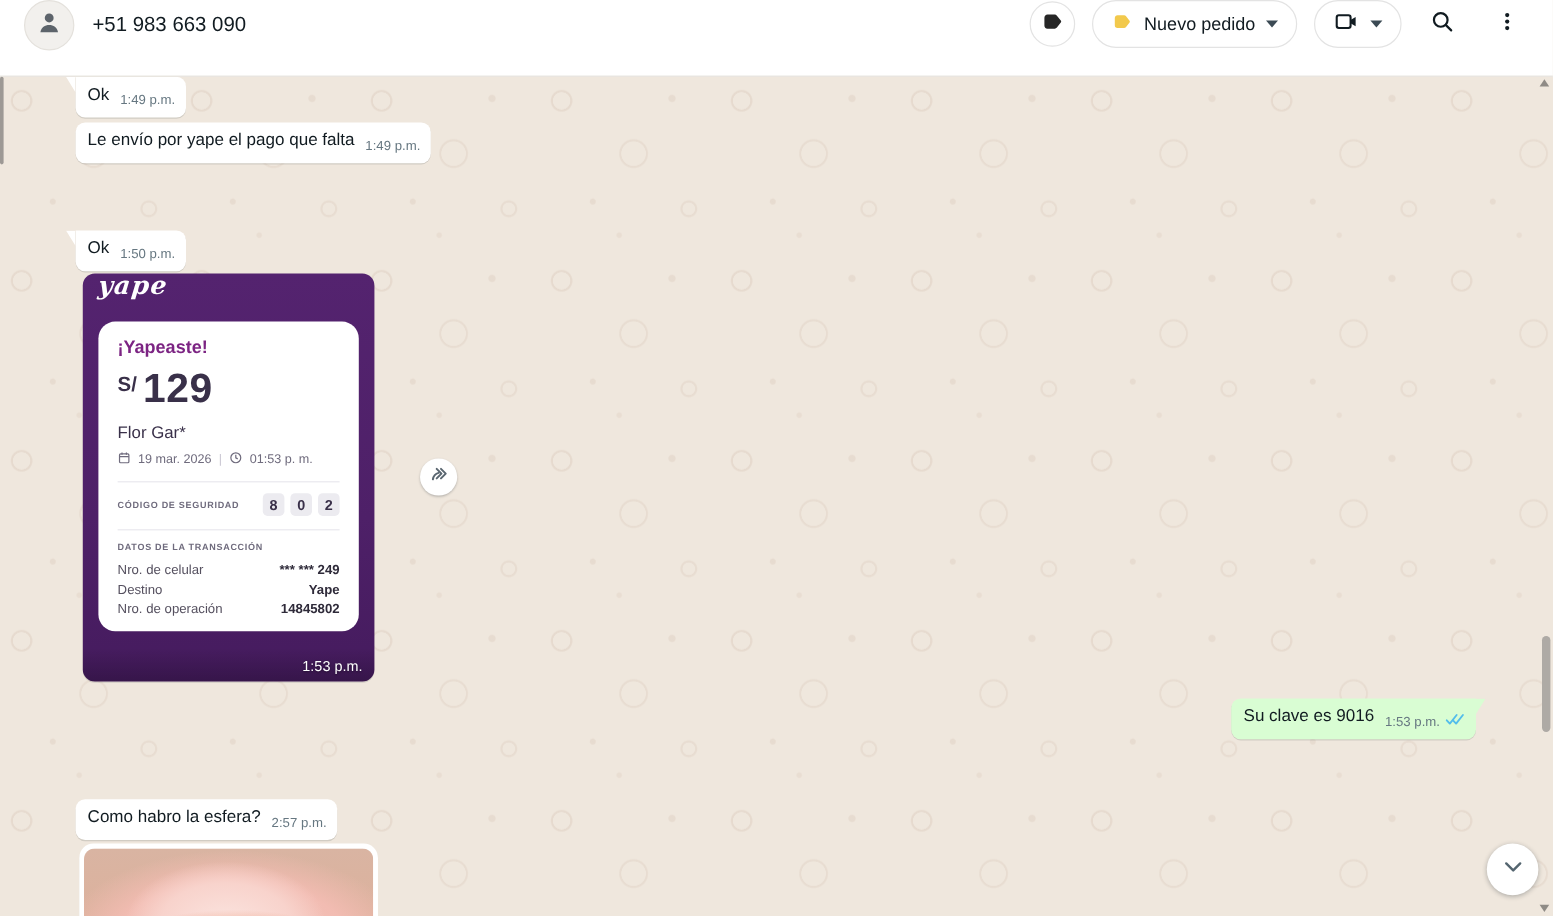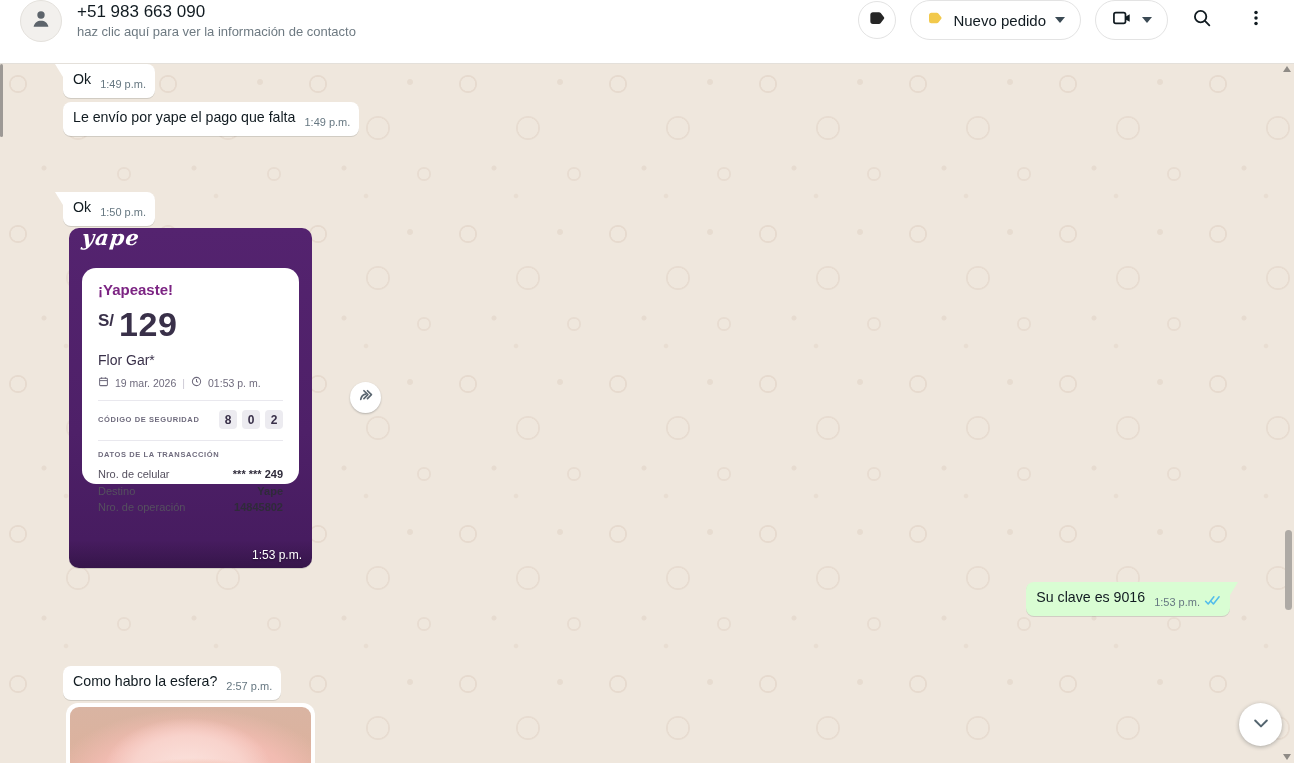--- a/index.html
+++ b/index.html
@@ -54,21 +54,21 @@
   .ticks { display:inline-block; margin-left:4px; position:relative; bottom:-4px; }
 
   
   .img-msg { position:absolute; left:69px; top:164px; width:243px; height:340px;
     border-radius:10px; overflow:hidden; cursor:pointer;
     box-shadow:0 1px .5px rgba(11,20,26,.13);
     background:linear-gradient(180deg,#54236f 0%,#4e2068 60%,#451b5e 100%); }
   .yape-logo { position:absolute; top:-3px; left:13px; color:#ffffff; font-size:21px;
     font-style:italic; font-weight:bold; letter-spacing:1px; transform:skewX(-6deg);
     font-family:"DejaVu Serif",serif; }
-  .receipt-card { position:absolute; left:13px; top:40px; width:217px; height:216px;
+  .receipt-card { position:absolute; left:13px; top:40px; width:217px; height:258px;
     background:#ffffff; border-radius:14px; padding:13px 16px 10px 16px; }
   .r-title { font-size:15px; font-weight:bold; color:#7c2483; }
   .r-amount { margin-top:9px; color:#393049; display:flex; align-items:flex-start; gap:5px; }
   .r-cur { font-size:17px; font-weight:bold; margin-top:4px; }
   .r-num { font-size:34px; font-weight:bold; line-height:34px; letter-spacing:.5px; }
   .r-payee { margin-top:11px; font-size:14px; font-weight:normal; color:#393049; }
   .r-meta { margin-top:8px; display:flex; align-items:center; gap:6px; font-size:10.5px; color:#6f6b7d; }
   .r-meta .sep { color:#c9c6d2; }
   .r-div { border:none; border-top:1px solid #e9e8ee; margin:11px 0 9px 0; }
   .r-seclabel, .r-sectionlabel { font-size:7.5px; letter-spacing:.6px; color:#6f6b7d; font-weight:bold; }
@@ -125,21 +125,20 @@
     <div class="avatar">
       <span>
         <svg width="26" height="26" viewBox="0 0 24 24" fill="#5d646b">
           <circle cx="12" cy="8.3" r="3.4"></circle>
           <path d="M5.2 19.2c.7-3.8 3.5-5.6 6.8-5.6s6.1 1.8 6.8 5.6z"></path>
         </svg>
       </span>
     </div>
     <div>
       <div class="contact-title">+51 983 663 090</div>
-      <div class="contact-sub">haz clic aquí para ver la información de contacto</div>
     </div>
   </div>
   <div class="header-right">
     <div class="circle-btn">
       <span>
         <svg width="20" height="20" viewBox="0 0 24 24" fill="#262626">
           <path d="M4 8.1C4 6.4 5.4 5 7.1 5h7.2c.9 0 1.7.4 2.2 1.1l3.9 4.9c.5.6.5 1.4 0 2L16.5 18c-.5.7-1.3 1.1-2.2 1.1H7.1A3.1 3.1 0 0 1 4 16z"></path>
         </svg>
       </span>
     </div>

